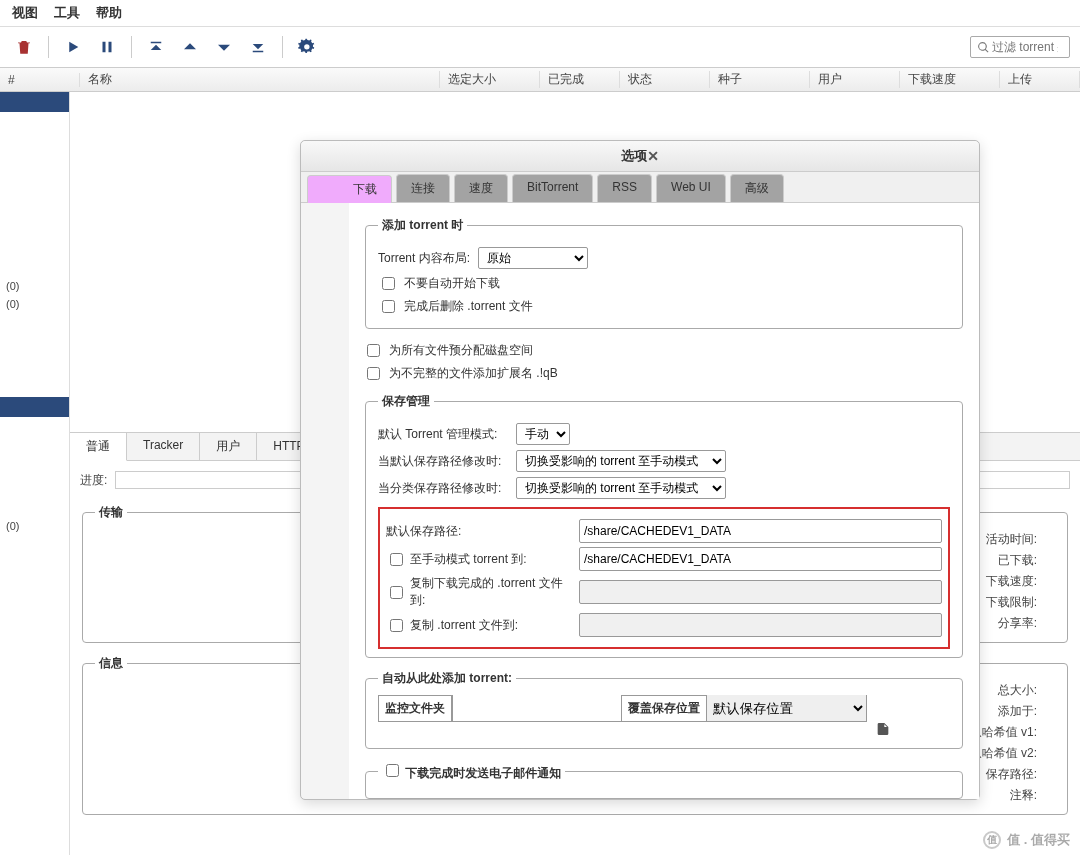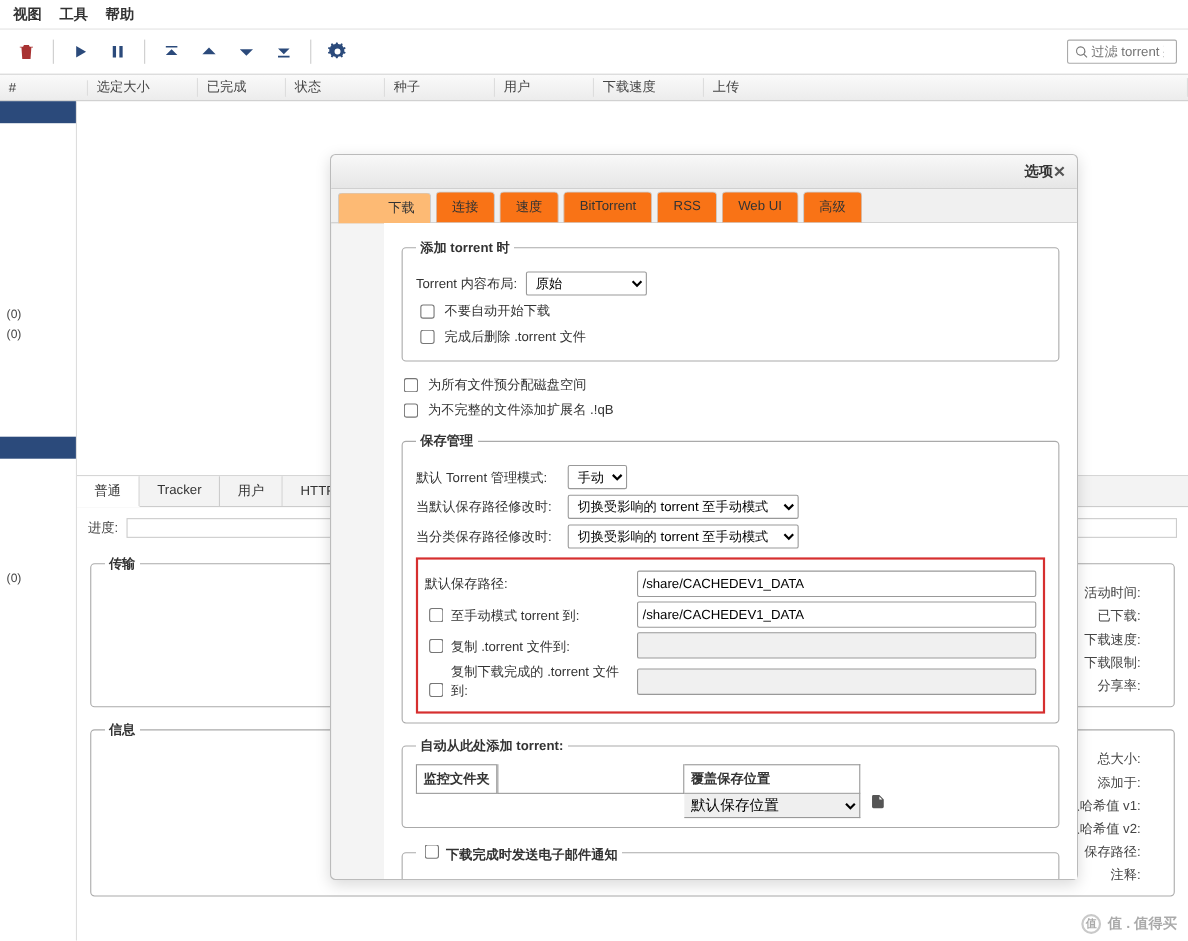--- a/index.html
+++ b/index.html
@@ -39,37 +39,37 @@
 .progress-row { display: flex; align-items: center; gap: 8px; margin-bottom: 15px; }
 .progress-row .label { color: #444; }
 .progress-row .bar { flex: 1; height: 18px; border: 1px solid #ccc; background: #fff; }
 
 fieldset.group { border: 1px solid #aaa; border-radius: 4px; margin-bottom: 12px; padding: 8px 12px; }
 fieldset.group legend { font-size: 12px; font-weight: bold; padding: 0 4px; }
 .info-row { display: flex; justify-content: flex-end; align-items: center; gap: 8px; padding: 2px 0; font-size: 12px; }
 .info-row .k { text-align: right; color: #444; }
 .info-row .v { min-width: 10px; }
 .dialog { position: absolute; top: 140px; left: 300px; width: 680px; height: 660px; background: #f4f4f4; border: 1px solid #bbb; border-radius: 5px; box-shadow: 0 4px 14px rgba(0,0,0,.15); display: flex; flex-direction: column; }
-.dialog-title { background: linear-gradient(#f8f8f8,#e6e6e6); border-bottom: 1px solid #ccc; padding: 6px 10px; font-size: 13px; font-weight: bold; display: flex; justify-content: flex-end; align-items: center; border-radius: 5px 5px 0 0; }
+.dialog-title { background: linear-gradient(#f8f8f8,#e6e6e6); border-bottom: 1px solid #ccc; padding: 6px 10px; font-size: 13px; font-weight: bold; display: flex; justify-content: center; align-items: center; border-radius: 5px 5px 0 0; }
 .dialog-close { cursor: pointer; color: #555; font-size: 14px; }
 
 .dialog-tabs { display: flex; padding: 2px 6px 0; background: #f0f0f0; border-bottom: 1px solid #ccc; }
-.dialog-tabs .dtab { padding: 5px 14px; border: 1px solid #ccc; border-bottom: none; border-radius: 4px 4px 0 0; background: #f97316; margin-right: 4px; cursor: pointer; font-size: 12px; }
-.dialog-tabs .dtab.active { background: #fdba74; position: relative; top: 1px; padding-left: 45px; }
+.dialog-tabs .dtab { padding: 5px 14px; border: 1px solid #ccc; border-bottom: none; border-radius: 4px 4px 0 0; background: #a3a3a3; margin-right: 4px; cursor: pointer; font-size: 12px; }
+.dialog-tabs .dtab.active { background: #f0abfc; position: relative; top: 1px; padding-left: 45px; }
 
 .dialog-body { flex: 1; overflow: auto; padding: 14px; background: #fff; margin-left: 48px; }
 .dialog-body fieldset { border: 1px solid #aaa; border-radius: 4px; margin-bottom: 12px; padding: 8px 12px; }
 .dialog-body legend { font-size: 12px; font-weight: bold; padding: 0 4px; }
 .form-row { display: flex; align-items: center; gap: 8px; margin: 5px 0; font-size: 12px; }
 .form-row label { white-space: nowrap; }
 .form-row select, .form-row input[type=text] { border: 1px solid #999; border-radius: 2px; padding: 2px 4px; font-size: 12px; background: #fff; }
 .check-row { display: flex; align-items: center; gap: 6px; margin: 4px 0; font-size: 12px; }
 .highlight-box { border: 2px solid #d62f2f; padding: 6px; margin-top: 8px; }
 .path-row { display: flex; align-items: center; gap: 8px; margin: 4px 0; font-size: 12px; }
-.path-row .lbl { width: 185px; display: flex; align-items: flex-end; gap: 4px; }
+.path-row .lbl { width: 185px; display: flex; align-items: center; gap: 4px; }
 .path-row input[type=text] { flex: 1; border: 1px solid #999; border-radius: 2px; padding: 4px 4px; font-size: 12px; min-width: 170px; }
 .icon-doc { width: 16px; height: 16px; color: #555; }
 
 .watermark { position: absolute; right: 10px; bottom: 6px; display: flex; align-items: center; gap: 6px; opacity: .45; font-size: 13px; font-weight: bold; color: #444; }
 .watermark .circ { width: 18px; height: 18px; border: 2px solid #888; border-radius: 50%; display: flex; align-items: center; justify-content: center; font-size: 10px; }
 
 
 svg.ic { width: 18px; height: 18px; fill: #2b4a7b; }
 svg.ic.red { fill: #a83232; }
 </style>
@@ -129,20 +129,21 @@
   <div class="search-box">
     <svg class="ic" style="width:13px;height:13px;fill:#777" viewBox="0 0 24 24">
         <path d="M10 2a8 8 0 016.3 13l5 5-1.4 1.4-5-5A8 8 0 1110 2zm0 2a6 6 0 100 12 6 6 0 000-12z"></path>
       </svg>
     <input type="text" placeholder="过滤 torrent 列" style="">
   </div>
 </div>
 
 <div class="col-headers">
   <div class="col" style="width:80px">#</div>
+  <div class="col" style="width:360px">名称</div>
   <div class="col" style="width:100px">选定大小</div>
   <div class="col" style="width:80px">已完成</div>
   <div class="col" style="width:90px">状态</div>
   <div class="col" style="width:100px">种子</div>
   <div class="col" style="width:90px">用户</div>
   <div class="col" style="width:100px">下载速度</div>
   <div class="col" style="flex:1">上传</div>
 </div>
 
 <div class="main-layout">
@@ -293,42 +294,42 @@
         <div class="path-row">
           <div class="lbl">
               <input type="checkbox" style="">
               <span>至手动模式 torrent 到:</span>
             </div>
           <input type="text" value="/share/CACHEDEV1_DATA" style="">
         </div>
         <div class="path-row">
           <div class="lbl">
               <input type="checkbox" style="">
-              <span>复制 .torrent 文件到:</span>
+              <span>复制下载完成的 .torrent 文件到:</span>
             </div>
           <input type="text" disabled="" style="background: rgb(240, 240, 240);">
         </div>
         <div class="path-row">
           <div class="lbl">
               <input type="checkbox" style="">
-              <span>复制下载完成的 .torrent 文件到:</span>
+              <span>复制 .torrent 文件到:</span>
             </div>
           <input type="text" disabled="" style="background: rgb(240, 240, 240);">
         </div>
       </div>
     </fieldset>
 
     <fieldset>
       <legend>自动从此处添加 torrent:</legend>
       <div style="display:flex;gap:0;align-items:flex-start">
         <div style="display:flex;flex-direction:row">
           <div class="cell header col1" style="border:1px solid #999;padding:4px 6px;font-weight:bold">监控文件夹</div>
           <input type="text" style="width: 170px; border-right: 1px solid rgb(153, 153, 153); border-bottom: 1px solid rgb(153, 153, 153); border-left: 1px solid rgb(153, 153, 153); border-image: initial; border-top: none; padding: 3px;">
         </div>
-        <div style="display:flex;flex-direction:column">
+        <div style="display:flex;flex-direction:row">
           <div class="cell header col2" style="border:1px solid #999;border-left:none;padding:4px 6px;font-weight:bold">覆盖保存位置</div>
           <select style="width:160px;border:1px solid #999;border-top:none;border-left:none;padding:2px"><option>默认保存位置</option></select>
         </div>
         <div style="padding:26px 0 0 8px"><svg class="icon-doc" viewBox="0 0 24 24">
               <path fill="#555" d="M14 3H6a2 2 0 00-2 2v14a2 2 0 002 2h12a2 2 0 002-2V9l-6-6zm0 2l4 4h-4V5z"></path>
             </svg></div>
       </div>
     </fieldset>
 
     <fieldset>

